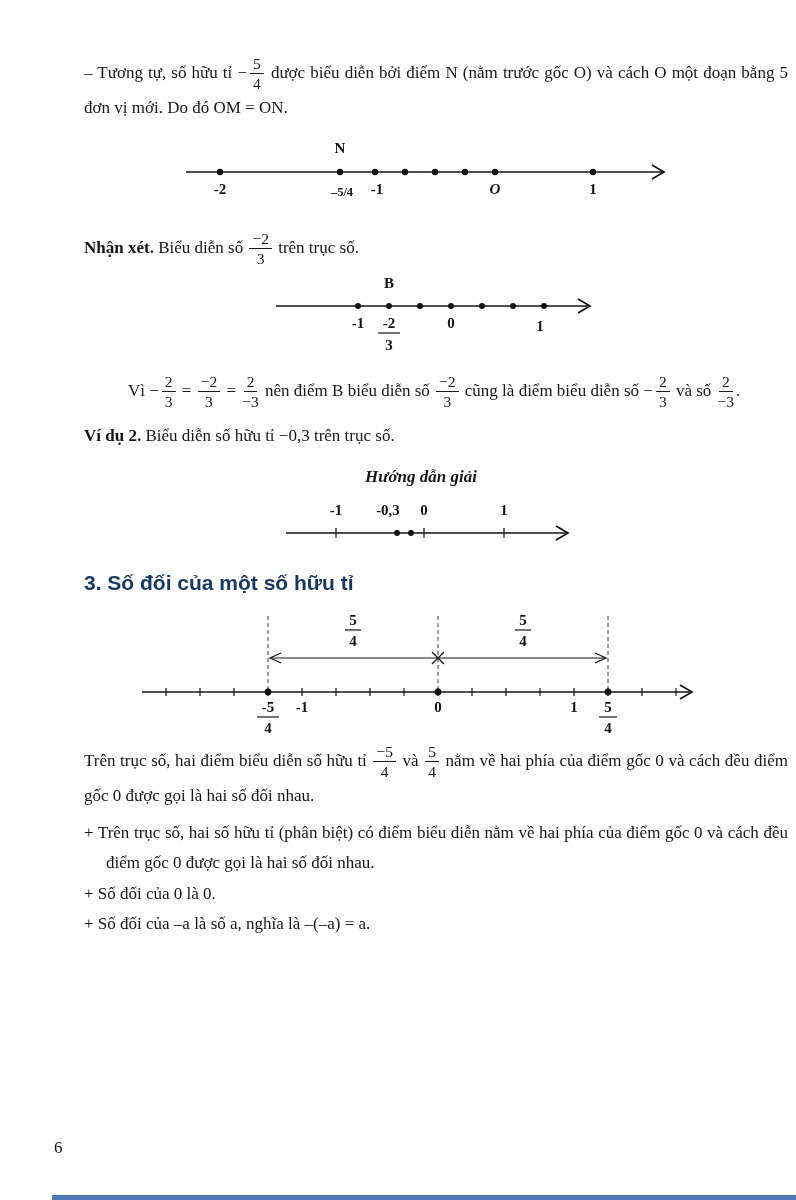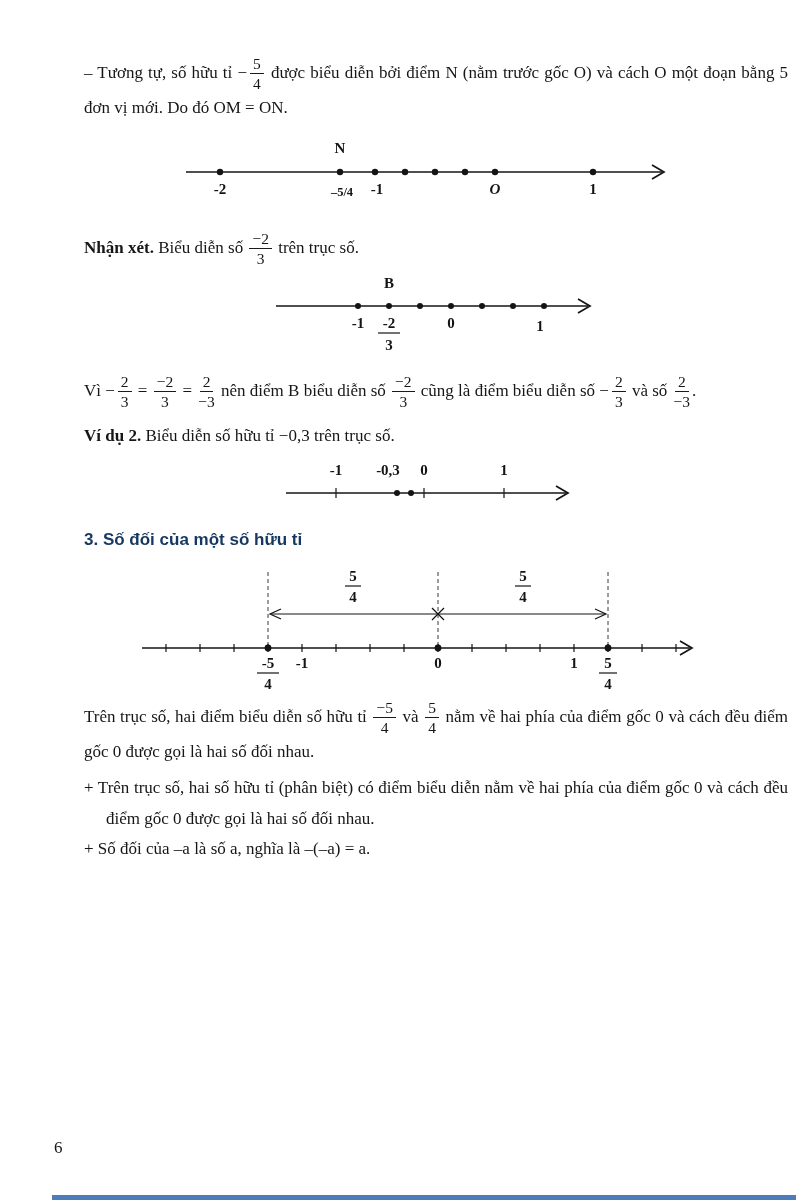--- a/index.html
+++ b/index.html
@@ -6,34 +6,34 @@
   html,body { margin:0; padding:0; }
   body {
     width:796px; height:1200px;
     background:#ffffff;
     font-family:"Liberation Serif", serif;
     font-size:17px; color:#161616;
     position:relative; overflow:hidden;
   }
   .page { padding:56px 8px 0 84px; }
   .para { margin:0; text-align:justify; line-height:1.8; }
-  .mt6{margin-top:6px;} .mt10{margin-top:10px;} .mt14{margin-top:29px;} .mt16{margin-top:16px;}
+  .mt6{margin-top:6px;} .mt10{margin-top:10px;} .mt14{margin-top:29px;} .mt16{margin-top:16px;margin-left:44px;}
   .hang { padding-left:22px; text-indent:-22px; }
   .neg { margin-right:1px; }
   .frac {
     display:inline-flex; flex-direction:column; align-items:center;
     vertical-align:middle; line-height:1.1; font-size:15.5px;
     margin:0 2px; transform:translateY(-1px); text-indent:0;
   }
   .frac .num { border-bottom:1.2px solid #1a1a1a; padding:0 3px 1px; }
   .frac .den { padding-top:1px; }
   .solution-title { font-weight:bold; font-style:italic; text-align:center; margin:12px 30px 4px 0; line-height:1.6; }
   .section-heading {
     font-family:"Liberation Sans", sans-serif; font-weight:bold;
-    font-size:17px; color:#16375f; margin:20px 0 6px 0; line-height:1.3;
+    font-size:21px; color:#16375f; margin:20px 0 6px 0; line-height:1.3;
   }
   .fig { line-height:0; }
   .fig.f1 { margin:16px 0 0 100px; }
   .fig.f2 { margin:8px 0 0 190px; }
   .fig.f3 { margin:10px 0 0 200px; }
   .fig.f4 { margin:12px 0 0 54px; }
   svg .axis { stroke:#141414; stroke-width:1.7; fill:none; }
   svg .tick { stroke:#141414; stroke-width:1.2; }
   svg .dot  { fill:#141414; }
   svg .dash { stroke:#3a3a3a; stroke-width:1; stroke-dasharray:4,3; fill:none; }
@@ -151,20 +151,21 @@
         <span class="num">2</span>
         <span class="den">−3</span>
       </span><span>.</span>
   </p>
 
   <p class="para mt10">
     <b>Ví dụ 2.</b>
     <span>Biểu diễn số hữu tỉ −0,3 trên trục số.</span>
   </p>
 
+  <p class="solution-title">Hướng dẫn giải</p>
 
   <div class="fig f3">
     <svg viewBox="0 0 300 48" width="300" height="48">
       <text x="52" y="14">-1</text>
       <text x="104" y="14">-0,3</text>
       <text x="140" y="14">0</text>
       <text x="220" y="14">1</text>
       <line class="axis" x1="2" y1="32" x2="282" y2="32"></line>
       <polyline class="axis" points="272,25 284,32 272,39"></polyline>
       <g>
@@ -254,18 +255,19 @@
       </span>
     <span>và</span>
     <span class="frac">
         <span class="num">5</span>
         <span class="den">4</span>
       </span>
     <span>nằm về hai phía của điểm gốc 0 và cách đều điểm gốc 0 được gọi là hai số đối nhau.</span>
   </p>
 
   <p class="para hang mt6">+ Trên trục số, hai số hữu tỉ (phân biệt) có điểm biểu diễn nằm về hai phía của điểm gốc 0 và cách đều điểm gốc 0 được gọi là hai số đối nhau.</p>
+  <p class="para hang">+ Số đối của 0 là 0.</p>
   <p class="para hang">+ Số đối của –a là số a, nghĩa là –(–a) = a.</p>
 
 </div>
 
 <div class="pagenum">6</div>
 <div class="bottom-bar"></div>
 
 </body></html>

